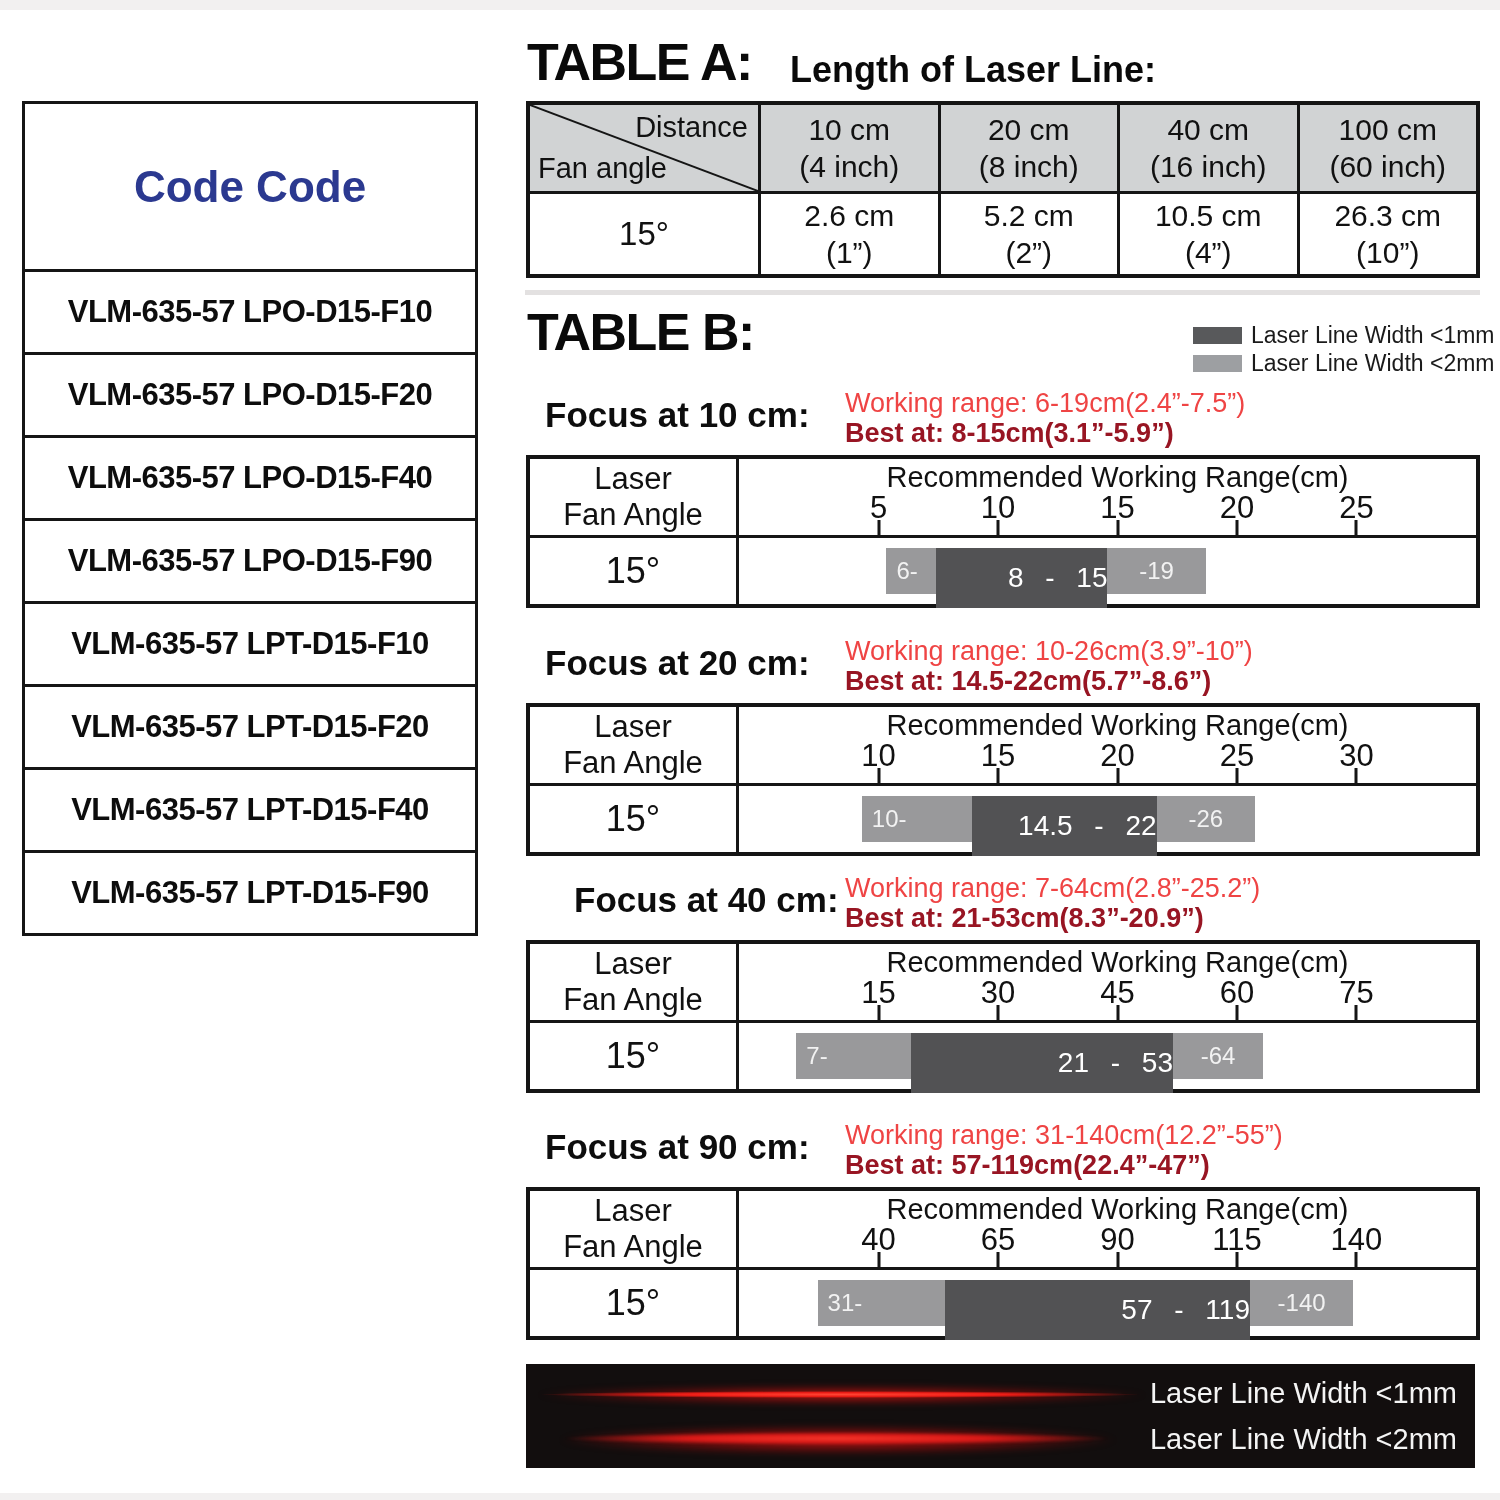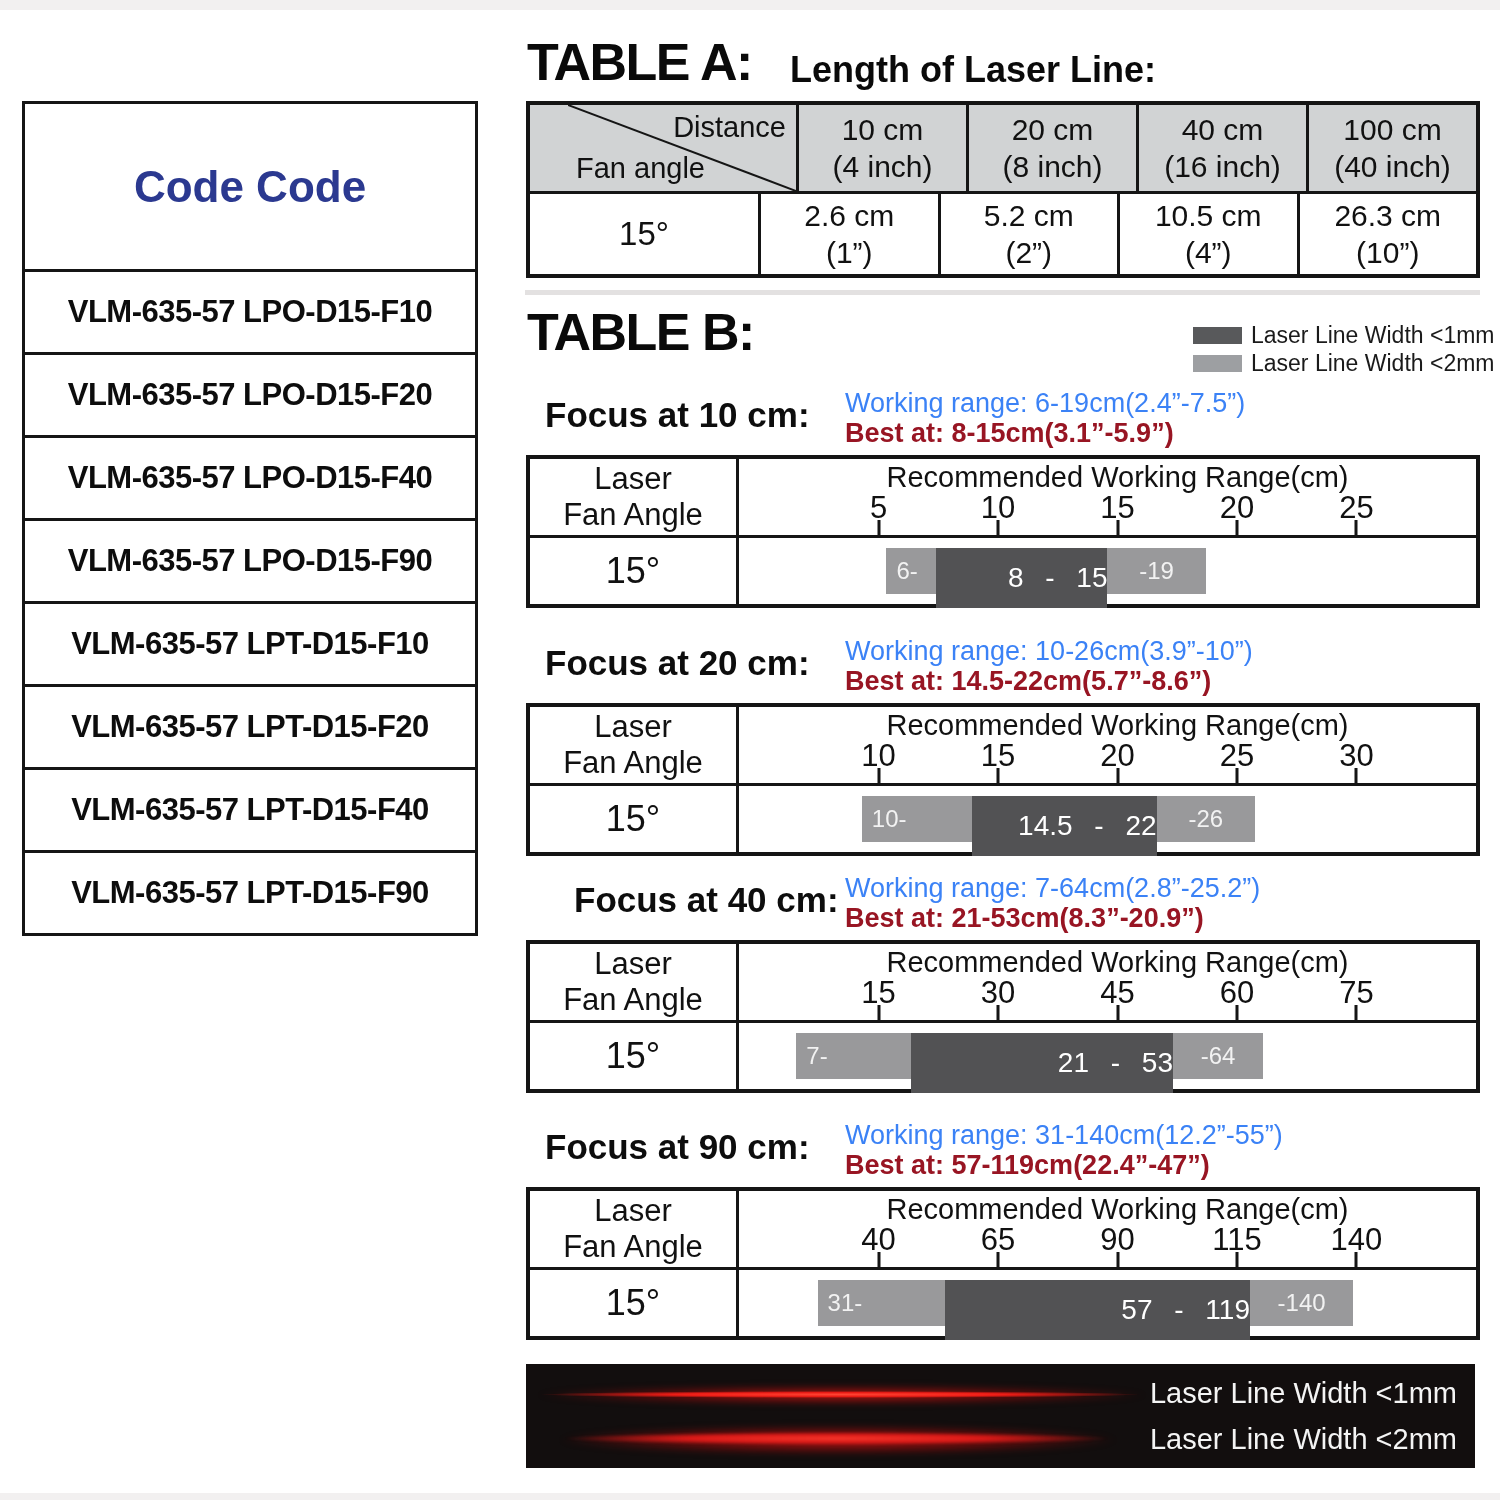--- a/index.html
+++ b/index.html
@@ -19,39 +19,39 @@
   .oc-row{height:86px;}
   .oc-code{font-size:31px;font-weight:bold;color:#0d0d0d;letter-spacing:-0.5px;}
 
   
   .h-big{position:absolute;font-size:52px;line-height:1;font-weight:900;letter-spacing:-1.5px;color:#0a0a0a;}
   .h-sub{position:absolute;font-size:36px;line-height:1;font-weight:bold;color:#0a0a0a;}
 
   
   .ta{position:absolute;left:526px;top:101px;width:954px;border:4px solid #151515;box-sizing:border-box;background:#fff;}
   .ta-row{display:flex;}
-  .ta-row.head{height:86px;background:var(--header-gray,#d1d3d4);border-bottom:3px solid #151515;padding-left:38px;}
+  .ta-row.head{height:86px;background:var(--header-gray,#d1d3d4);border-bottom:3px solid #151515;}
   .ta-row.body{height:80px;}
   .ta-c0{width:228px;position:relative;box-sizing:border-box;}
   .ta-cell{flex:1;border-left:3px solid #151515;display:flex;align-items:center;justify-content:center;
            text-align:center;font-size:30px;line-height:37px;box-sizing:border-box;}
   .ta-corner-svg{position:absolute;left:0;top:0;width:100%;height:100%;}
   .corner-top{position:absolute;top:6px;right:10px;font-size:29px;}
   .corner-bottom{position:absolute;bottom:6px;left:8px;font-size:29px;}
   .ta-fan{display:flex;align-items:center;justify-content:center;font-size:33px;}
 
   .rule{position:absolute;left:525px;width:955px;height:5px;background:#e3e1e1;}
 
   
   .lg-swatch{position:absolute;width:49px;height:17px;}
   .lg-label{position:absolute;font-size:23px;color:#1a1a1a;white-space:nowrap;}
 
   
   .sec-title{position:absolute;font-size:35px;font-weight:bold;color:#0d0d0d;white-space:nowrap;}
-  .sec-wr{position:absolute;font-size:27px;color:#3b82f6;white-space:nowrap;}
+  .sec-wr{position:absolute;font-size:27px;color:#ef4444;white-space:nowrap;}
   .sec-best{position:absolute;font-size:27px;font-weight:bold;color:var(--dark-red,#981523);white-space:nowrap;}
 
   .ft{position:absolute;left:526px;width:954px;border:4px solid #151515;box-sizing:border-box;background:#fff;}
   .ft-head{height:76px;display:flex;border-bottom:3px solid #151515;gap:20px;}
   .ft-body{height:66px;display:flex;}
   .ft-left{width:209px;box-sizing:border-box;border-right:3px solid #151515;display:flex;
            align-items:center;justify-content:center;text-align:center;}
   .ft-left .hdr{font-size:31px;line-height:36px;}
   .ft-left.fan{font-size:36px;}
   .ft-plot{flex:1;position:relative;}
@@ -130,21 +130,21 @@
         <span class="corner-top">Distance</span>
         <span class="corner-bottom">Fan angle</span>
       </div>
       <div class="ta-cell pre">10 cm
 (4 inch)</div>
       <div class="ta-cell pre">20 cm
 (8 inch)</div>
       <div class="ta-cell pre">40 cm
 (16 inch)</div>
       <div class="ta-cell pre">100 cm
-(40 inch)</div>
+(60 inch)</div>
     </div>
     <div class="ta-row body">
       <div class="ta-c0 ta-fan">15°</div>
       <div class="ta-cell pre">2.6 cm
 (1”)</div>
       <div class="ta-cell pre">5.2 cm
 (2”)</div>
       <div class="ta-cell pre">10.5 cm
 (4”)</div>
       <div class="ta-cell pre">26.3 cm

